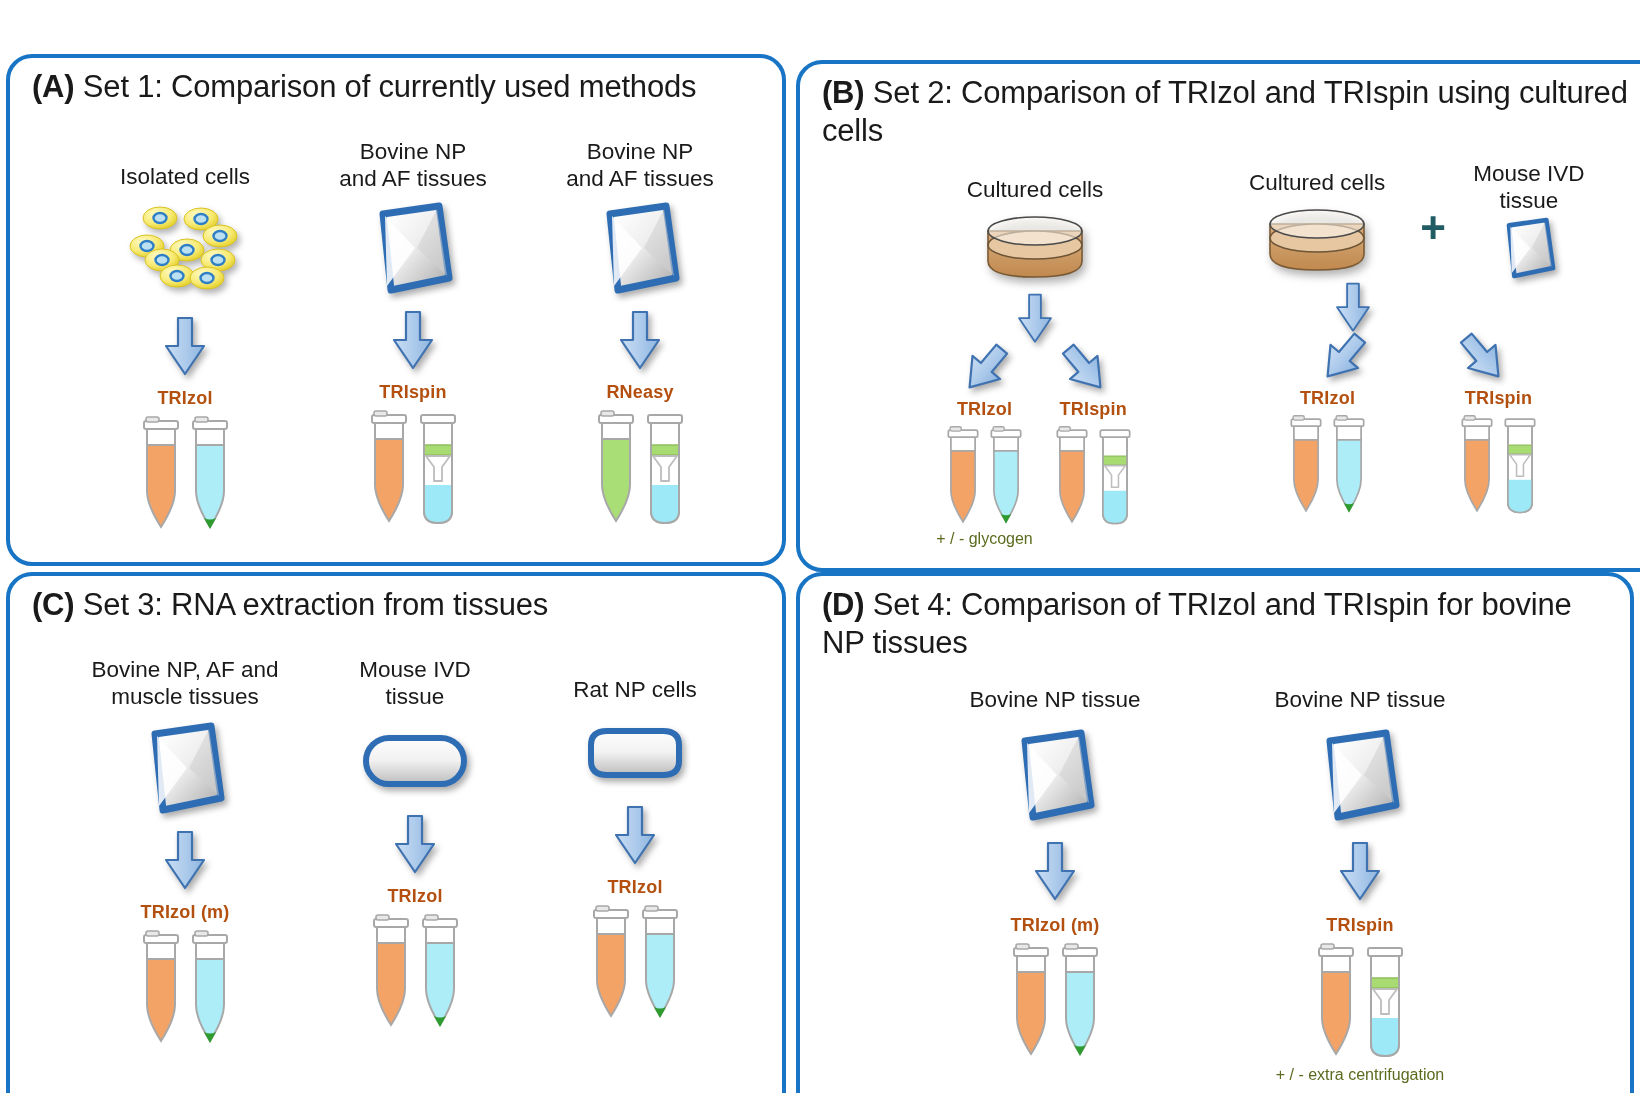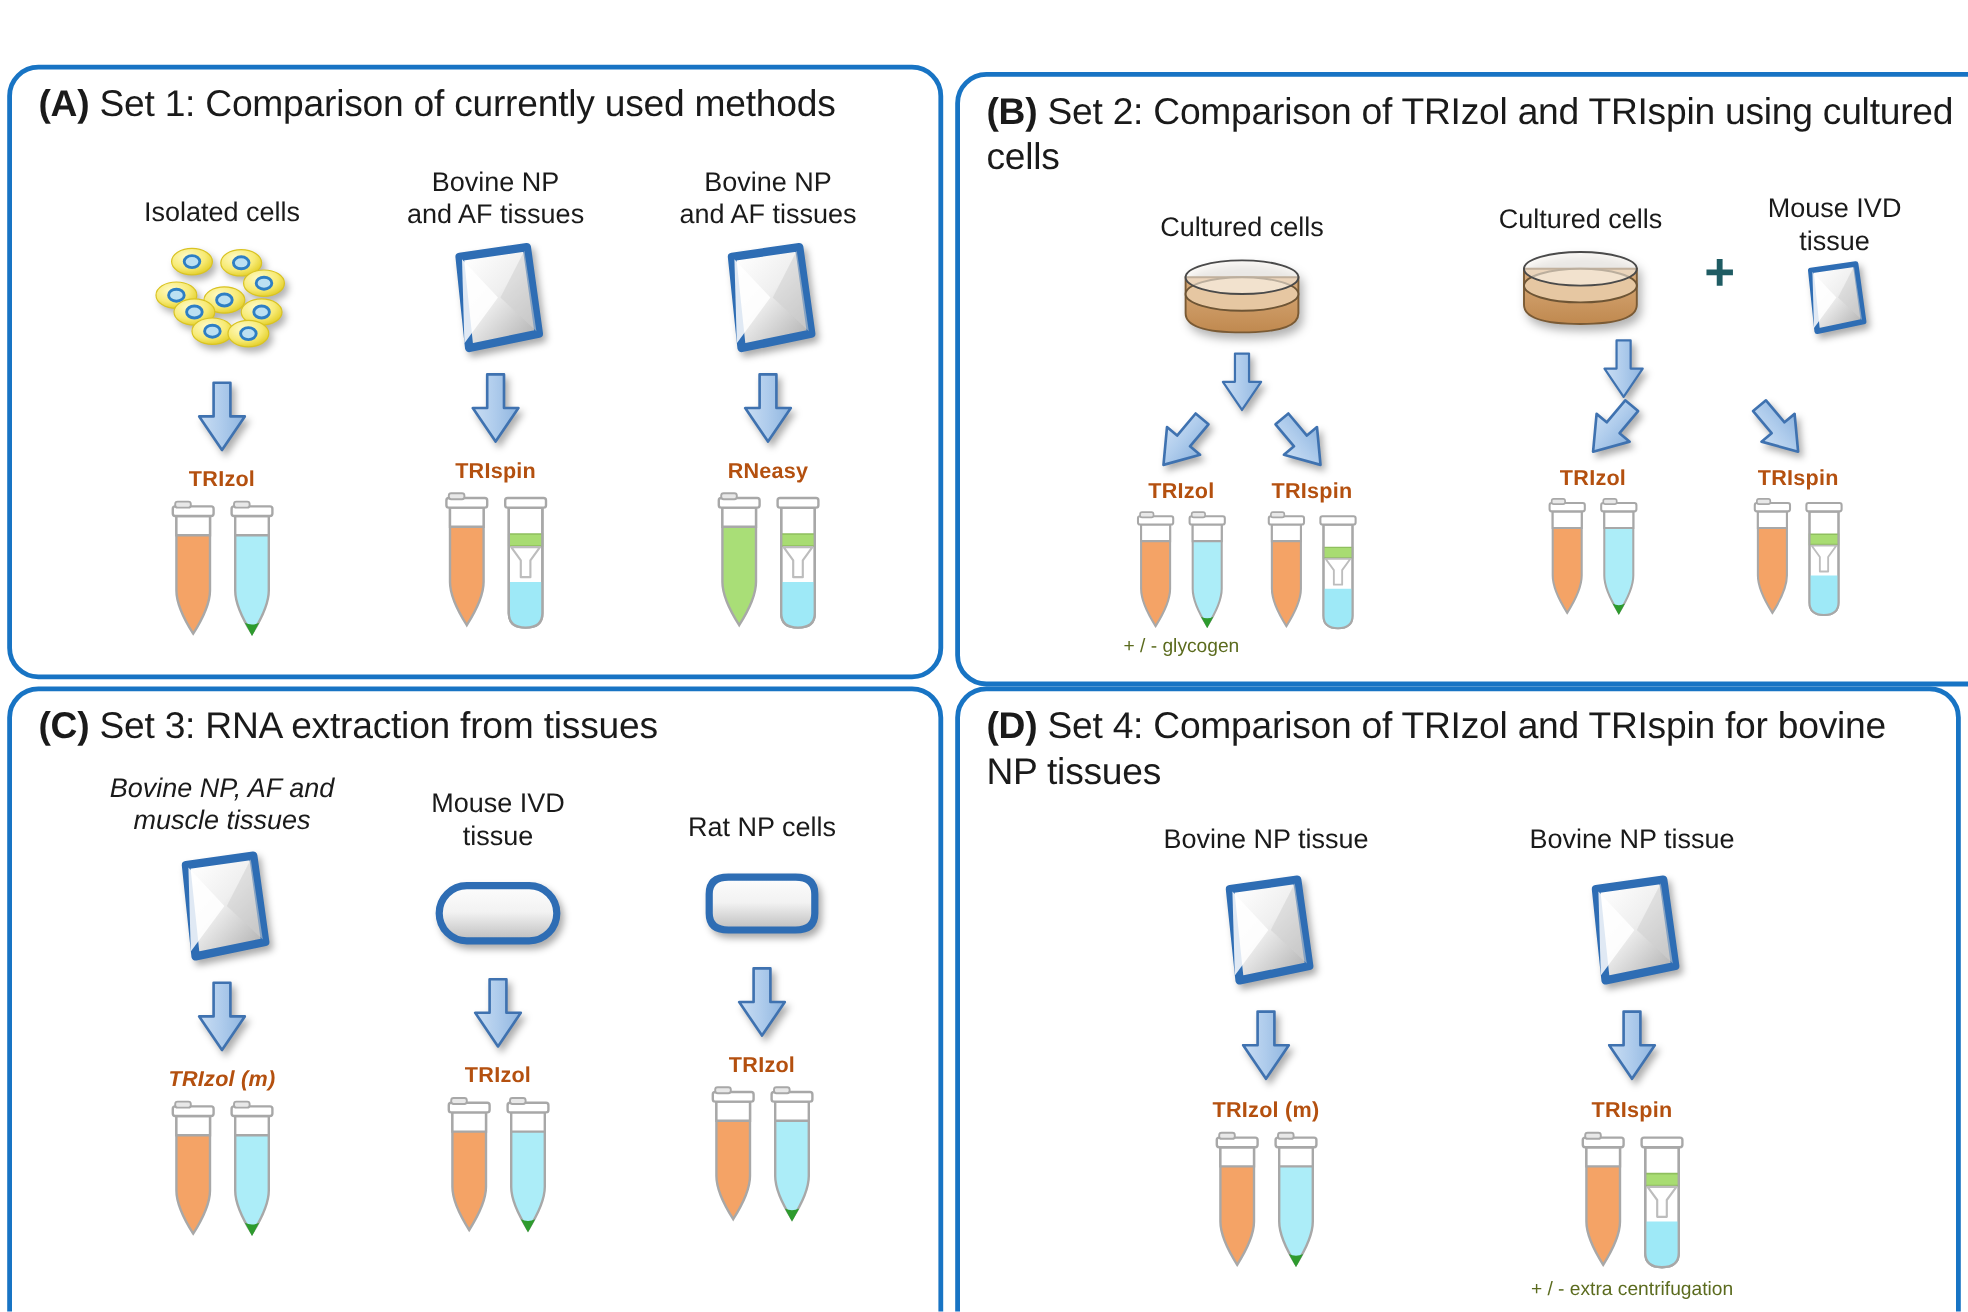--- a/index.html
+++ b/index.html
@@ -416,21 +416,21 @@
       </div>
     </div>
   </div>
 
   <div class="panel" id="panel-c">
     <div class="panel-title">
       <span class="pl">(C)</span>
       <span>Set 3: RNA extraction from tissues</span>
     </div>
 
-    <div class="col" style="left:50px;top:67px;width:250px;font-style:italic;">
+    <div class="col" style="left:50px;top:80px;width:250px;">
       <div class="caption">Bovine NP, AF and
 muscle tissues</div>
       <div style="margin-top:10px;display:flex;justify-content:center;">
         <span class="tissue">
             <svg width="104" height="96" viewBox="0 0 104 96">
               <path d="M22 14 L78 6 L88 78 L30 90 Z" fill="url(#tg1)" stroke="#2E6DB4" stroke-width="7" stroke-linejoin="round"></path>
               <path d="M24 16 L54 48 L26 86 Z" fill="#FFFFFF" opacity=".85"></path>
               <path d="M76 9 L56 48 L86 76 Z" fill="#CFCFCF" opacity=".55"></path>
             </svg>
           </span>

